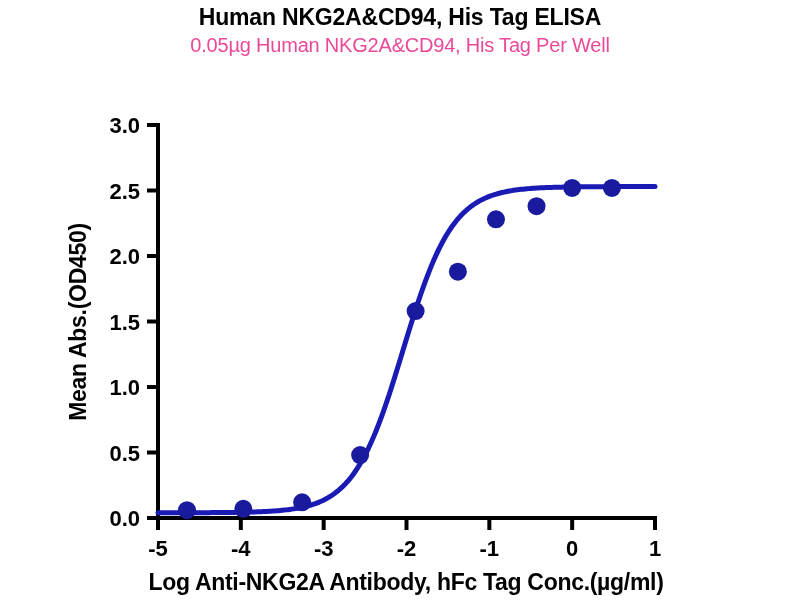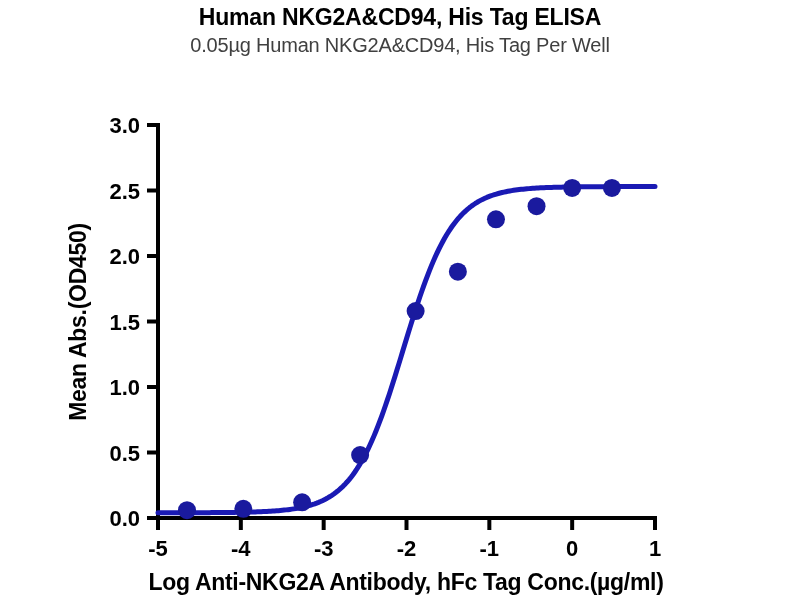--- a/index.html
+++ b/index.html
@@ -31,21 +31,21 @@
     font-weight: bold;
     color: #000000;
     letter-spacing: -0.2px;
     margin-top: 4px;
     line-height: 1.15;
     font-family: "Liberation Sans", sans-serif;
   }
   .chart-subtitle {
     font-size: 20px;
     font-weight: normal;
-    color: #404040;
+    color: #ec4899;
     letter-spacing: -0.2px;
     margin-top: 4px;
     line-height: 1.15;
     font-family: "Liberation Sans", sans-serif;
   }
   #plot-svg {
     position: absolute;
     top: 0;
     left: 0;
   }

